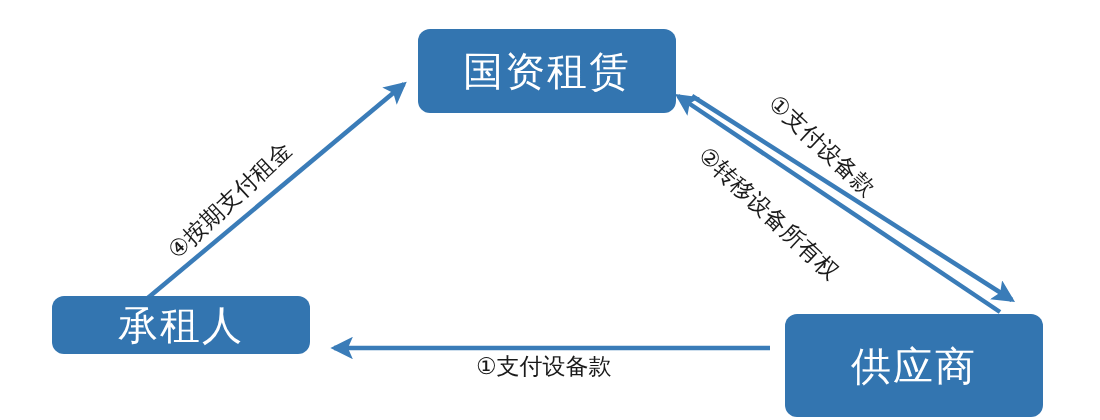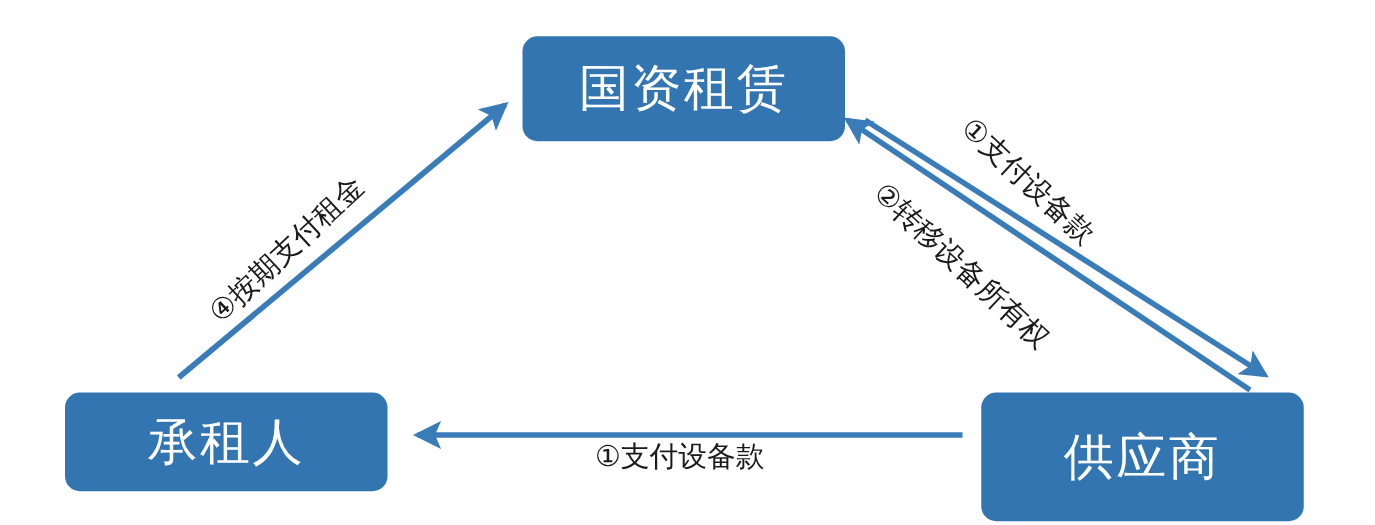--- a/index.html
+++ b/index.html
@@ -35,21 +35,21 @@
   }
   .node-label {
     color: #ffffff;
     font-size: 40px;
     letter-spacing: 2px;
     line-height: 1;
     white-space: nowrap;
     font-family: "DejaVu Sans", "Liberation Sans", sans-serif;
   }
   #node-lessor  { left: 418px; top: 29px;  width: 258px; height: 84px; }
-  #node-lessee  { left: 52px;  top: 314px; width: 258px; height: 79px; }
+  #node-lessee  { left: 52px;  top: 296px; width: 258px; height: 58px; }
   #node-supplier{ left: 785px; top: 314px; width: 258px; height: 103px; }
 
   .edge-label {
     position: absolute;
     color: #1a1a1a;
     font-size: 23px;
     line-height: 1;
     white-space: nowrap;
     font-family: "DejaVu Sans", "Liberation Sans", sans-serif;
     transform-origin: left center;

